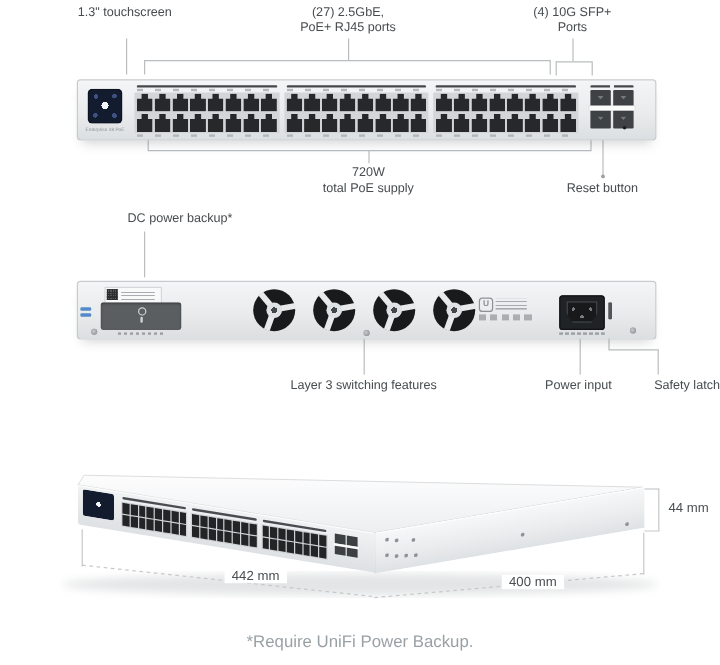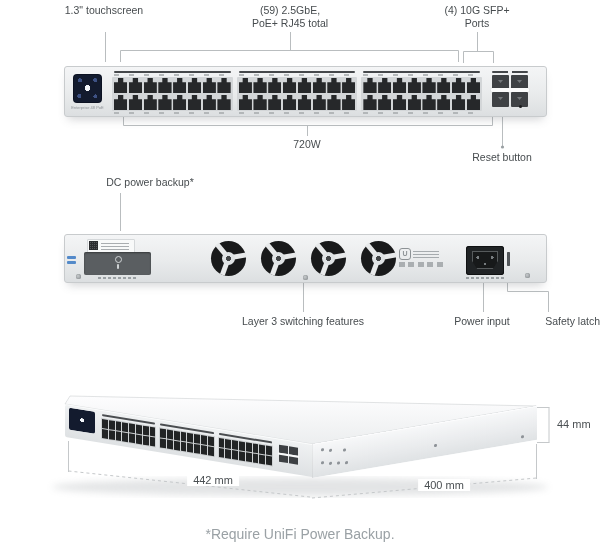--- a/index.html
+++ b/index.html
@@ -176,22 +176,22 @@
       <path d="M537,407.5 H549.5"></path>
       <path d="M537,442.5 H549.5"></path>
       <path d="M549,407.5 V442.5"></path>
     </g>
   </svg>
 
   <div class="lbl" style="left:18px;top:4px;width:172px;">
     <span>1.3" touchscreen</span>
   </div>
   <div class="lbl" style="left:215px;top:4px;width:150px;">
-    <span>(59) 2.5GbE,</span>
-    <span class="l2">PoE+ RJ45 total</span>
+    <span>(27) 2.5GbE,</span>
+    <span class="l2">PoE+ RJ45 ports</span>
   </div>
   <div class="lbl" style="left:427px;top:4px;width:100px;">
     <span>(4) 10G SFP+</span>
     <span class="l2">Ports</span>
   </div>
 
   <div class="chassis" id="front-chassis">
     <div class="screen"></div>
     <div class="model-label">Enterprise 48 PoE</div>
     <div id="port-field">
@@ -271,20 +271,21 @@
         <div class="sfp-port"></div>
         <div class="sfp-port"></div>
         <div class="sfp-port"></div>
       </div>
     <div class="sfp-tab"></div>
     <div class="reset-dot"></div>
   </div>
 
   <div class="lbl" style="left:237px;top:138px;width:140px;">
     <span>720W</span>
+    <span class="l2">total PoE supply</span>
   </div>
   <div class="lbl" style="left:452px;top:151px;width:100px;">Reset button</div>
 
   <div class="lbl" style="left:80px;top:176px;width:140px;">DC power backup*</div>
 
   <div class="chassis" id="rear-chassis">
     <div class="blue-glyph">
         <i></i>
         <i></i>
       </div>

